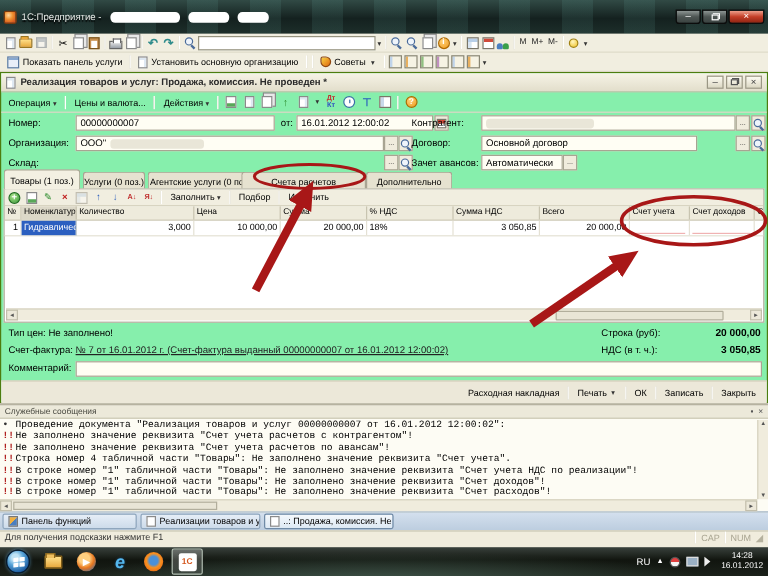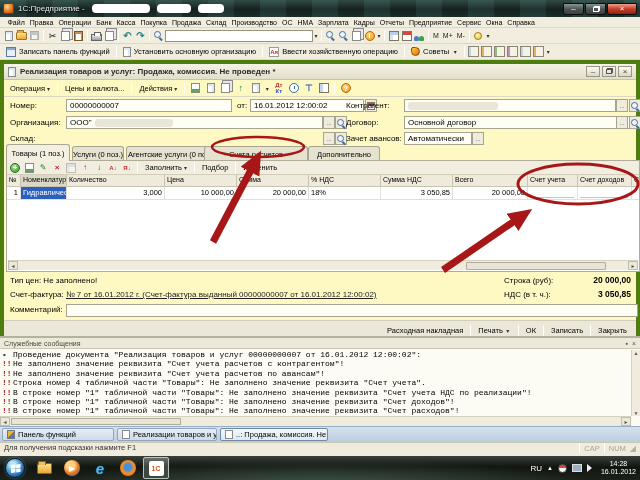--- a/index.html
+++ b/index.html
@@ -2,21 +2,21 @@
 <html><head>
 <meta charset="utf-8">
 <style>
   *{margin:0;padding:0;box-sizing:border-box}
   html,body{width:640px;height:480px}
   body{font-family:"Liberation Sans",sans-serif;font-size:8px;color:#000;background:#ece9da;overflow:hidden}
   .screen{position:relative;width:640px;height:480px;overflow:hidden;background:#ece9da}
 
   
   .titlebar{position:absolute;top:0;left:0;width:640px;height:17px;
-    background:linear-gradient(#314a45,#14211f 55%,#1d2e2a);display:flex;align-items:center;padding:3px 3px;z-index:5}
+    background:linear-gradient(#314a45,#14211f 55%,#1d2e2a);display:flex;align-items:center;padding:14px 3px;z-index:5}
   .titlebar::before{content:"";position:absolute;inset:0;
     background:repeating-linear-gradient(90deg,rgba(120,200,190,.10) 0 26px,rgba(0,0,0,0) 26px 52px)}
   .app-icon{width:11px;height:11px;border-radius:2px;margin-right:4px;z-index:1;
     background:radial-gradient(circle at 35% 30%,#ffd9a0,#f09030 40%,#d4571e 80%);border:1px solid #7a3a10}
   .title-text{color:#e9ece9;text-shadow:0 1px 1px #000;z-index:1;white-space:nowrap}
   .redact{display:inline-block;height:9px;background:#fff;border-radius:4px;margin-left:7px;vertical-align:middle;z-index:1}
   .win-btns{margin-left:auto;display:flex;gap:1px;z-index:1}
   .wbtn{width:21px;height:12px;border:1px solid #0c0c0c;border-radius:0 0 3px 3px;color:#fff;font-size:8px;line-height:10px;
     text-align:center;background:linear-gradient(#8e9694,#4d5553 50%,#3b4341)}
   .wbtn.close{width:30px;background:linear-gradient(#efa18d,#c43e27 50%,#8f2413)}
@@ -63,21 +63,21 @@
   .tbtn{display:flex;align-items:center;gap:3px;padding:0 4px;height:14px;white-space:nowrap;flex:0 0 auto;font-size:7.5px}
   .ic-panel{width:10px;height:10px;background:#e8eef8;border:1px solid #5a7aa0;box-shadow:inset 0 2px 0 #88a8d0}
   .ic-ab{width:10px;height:10px;background:#fff;border:1px solid #999;color:#c03030;font-size:6px;font-weight:bold;display:flex;align-items:center;justify-content:center}
   .ic-tip{width:9px;height:9px;background:linear-gradient(135deg,#f8d040,#e06a10);border-radius:2px 50% 50% 50%;border:1px solid #904810}
   .ic-journal{width:11px;height:11px;background:#f6f3e4;border:1px solid #8a8775;box-shadow:inset 2px 0 0 #c0d4ea}
   .ic-journal.j2{box-shadow:inset 2px 0 0 #e8b060}
   .ic-journal.j3{box-shadow:inset 2px 0 0 #90c080}
   .ic-journal.j4{box-shadow:inset 2px 0 0 #c090c0}
 
   
-  .docwin{position:absolute;top:60px;left:0;width:640px;height:276px;background:#fef9c3;border:4px solid #4d7c0f;z-index:1}
+  .docwin{position:absolute;top:60px;left:0;width:640px;height:276px;background:#86efac;border:1px solid #4d7c0f;z-index:1}
   .doc-titlebar{position:absolute;top:0;left:0;right:0;height:16px;background:linear-gradient(#f6f3e6,#e2decb);
     border-bottom:1px solid #c6c2ad;display:flex;align-items:center;gap:4px;padding:0 4px}
   .doc-title{font-weight:bold;color:#2a2a2a;white-space:nowrap;overflow:hidden}
   .doc-btns{margin-left:auto;display:flex;gap:2px}
   .dbtn{width:14px;height:11px;background:linear-gradient(#fdfbf2,#dcd8c4);border:1px solid #9a9684;font-size:8px;line-height:9px;text-align:center;color:#444}
   .doc-toolbar{position:absolute;top:16px;left:0;right:0;height:17px;border-bottom:1px solid #dcd8c6;display:flex;align-items:center;gap:2px;padding:0 3px}
   .dtb-text{padding:0 3px;white-space:nowrap;flex:0 0 auto;font-size:7.5px}
   .ic-post{width:9px;height:10px;background:#fff;border:1px solid #8a8a8a;box-shadow:inset 0 -3px 0 #58a858}
   .ic-dtkt{font-size:6px;font-weight:bold;color:#c03030;line-height:6px;text-align:center}
   .ic-dtkt span{color:#3050c0}
@@ -297,32 +297,28 @@
     <span class="vsep"></span>
     <span class="ti">
         <span class="ic-lamp"></span>
       </span>
     <span class="caret">▾</span>
   </div>
 
   <div class="toolbar tb2">
     <span class="tbtn">
       <span class="ic-panel"></span>
-      <span>Записать панель функций</span>
+      <span>Показать панель услуги</span>
     </span>
     <span class="vsep"></span>
     <span class="tbtn">
       <span class="ic-sheet"></span>
       <span>Установить основную организацию</span>
     </span>
     <span class="vsep"></span>
-    <span class="tbtn">
-      <span class="ic-ab">Ая</span>
-      <span>Ввести хозяйственную операцию</span>
-    </span>
     <span class="vsep"></span>
     <span class="tbtn">
       <span class="ic-tip"></span>
       <span>Советы</span>
       <span class="caret">▾</span>
     </span>
     <span class="vsep"></span>
     <span class="ti">
         <span class="ic-journal"></span>
       </span>
@@ -416,21 +412,21 @@
       <span class="flabel" style="left:6px">Организация:</span>
       <span class="finput" style="left:62px;width:257px">
           <span>ООО"</span>
           <span class="blob" style="width:78px"></span>
         </span>
       <span class="fbtn" style="left:319px">...</span>
       <span class="fbtn" style="left:331px">
           <span class="mag" style="width:8px;height:8px"></span>
         </span>
       <span class="flabel" style="left:342px">Договор:</span>
-      <span class="finput" style="left:400px;width:236px">Основной договор</span>
+      <span class="finput" style="left:400px;width:180px">Основной договор</span>
       <span class="fbtn" style="left:612px">...</span>
       <span class="fbtn" style="left:625px">
           <span class="mag" style="width:8px;height:8px"></span>
         </span>
     </div>
     <div class="frow" style="top:68px">
       <span class="flabel" style="left:6px">Склад:</span>
       <span class="fbtn" style="left:319px">...</span>
       <span class="fbtn" style="left:331px">
           <span class="mag" style="width:8px;height:8px"></span>

